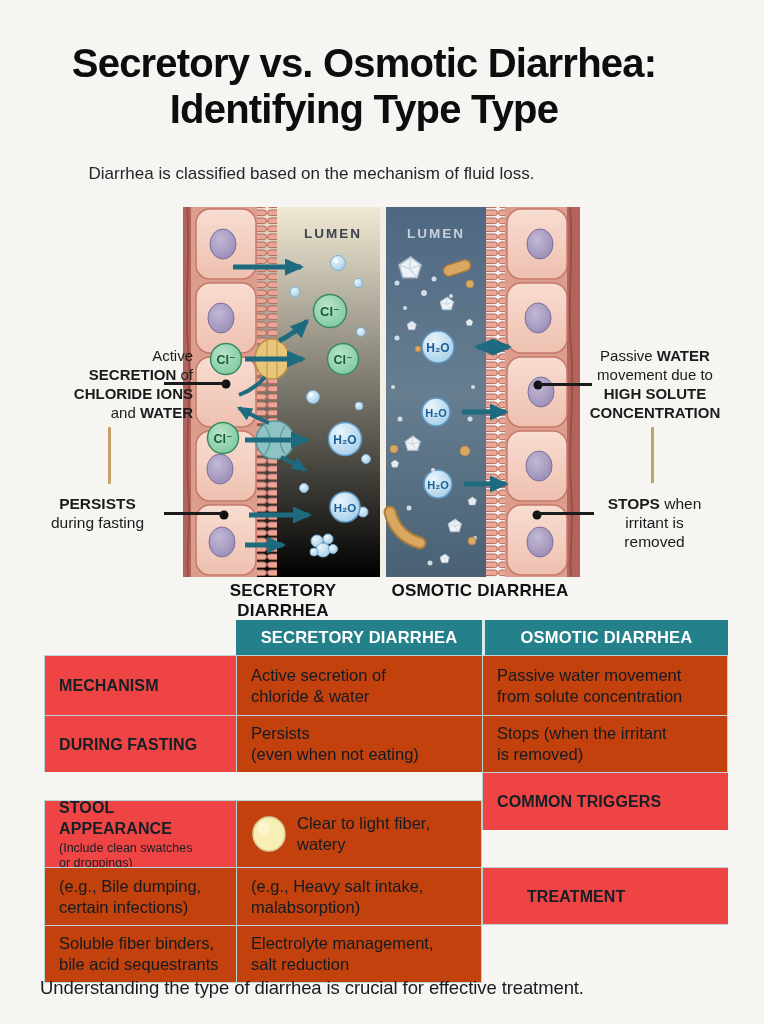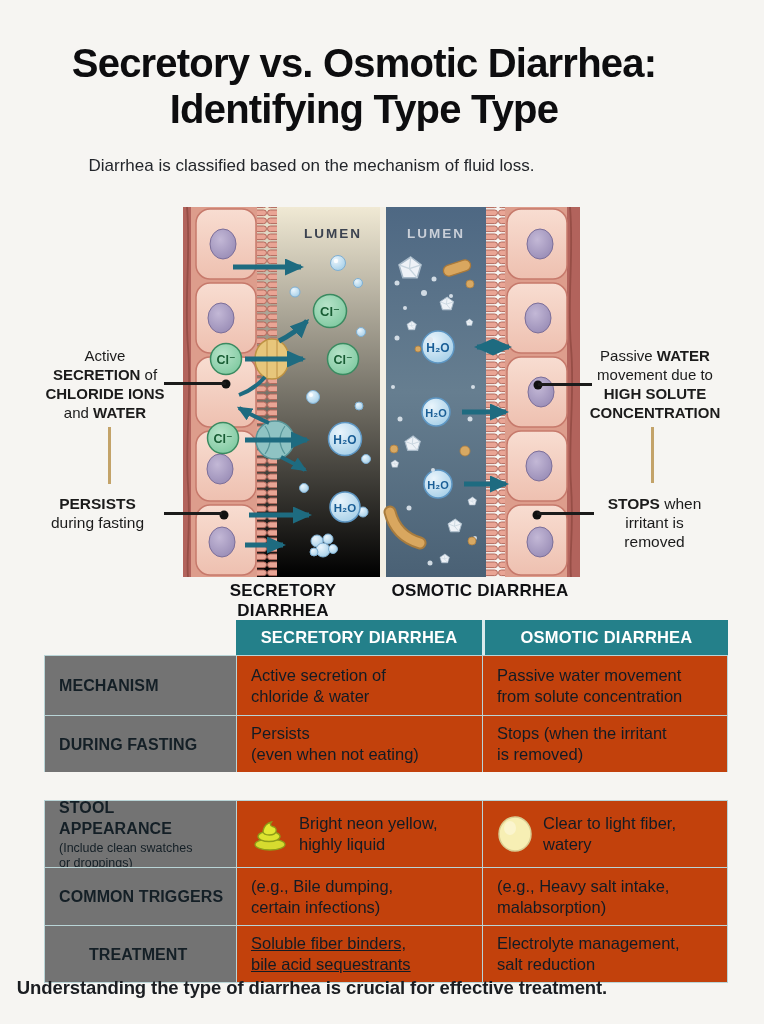--- a/index.html
+++ b/index.html
@@ -6,38 +6,38 @@
   .page{
     position:relative; width:764px; height:1024px; overflow:hidden;
     background:#f6f5f2; font-family:"Liberation Sans","DejaVu Sans",sans-serif;
     color:#15181c;
   }
   .title{
     position:absolute; top:40px; left:0; width:728px; text-align:center;
     font-size:40px; line-height:46px; font-weight:700; letter-spacing:-0.8px; color:#0d0d0f;
   }
   .subtitle{
-    position:absolute; top:156px; left:0; width:623px; text-align:center;
+    position:absolute; top:164px; left:0; width:623px; text-align:center;
     font-size:17px; color:#23262b;
   }
   .illus{ position:absolute; left:183px; top:207px; width:397px; height:370px; }
   .illus svg{ display:block; font-family:inherit; }
 
   .caption{
     position:absolute; top:581px; width:200px; text-align:center;
     font-weight:700; font-size:17px; letter-spacing:0.2px; color:#101114;
   }
   .caption.left{ left:183px; }
   .caption.right{ left:380px; }
 
   .ann{
     position:absolute; text-align:center; font-size:15px; line-height:19px; color:#1b1b1b;
   }
   .ann b{ font-weight:700; }
-  .ann-left-top{ left:25px; top:346px; width:160px; }
+  .ann-left-top{ left:33px; top:346px; width:160px;text-align:right; }
   .ann-left-bottom{ left:25px; top:494px; width:145px; font-size:15.5px;}
   .ann-right-top{ left:580px; top:346px; width:150px; }
   .ann-right-bottom{ left:597px; top:494px; width:115px; font-size:15.5px;}
 
   .connector{ position:absolute; height:2.5px; background:#1b1b1b; }
   .conn-lt{ left:164px; top:382px; width:62px; }
   .conn-lb{ left:164px; top:512px; width:58px; }
   .conn-rt{ left:538px; top:383px; width:54px; }
   .conn-rb{ left:537px; top:512px; width:57px; }
   .tanline{ position:absolute; width:2.5px; background:#c3a369; }
@@ -56,32 +56,32 @@
   }
   .th.spacer{ background:transparent; }
   .th.osm{ border-left:3px solid #d9eaec; }
   .td{
     border-left:1.5px solid #b9d4d6; border-top:1.5px solid #b9d4d6;
     background:#c2410c; display:flex; align-items:center;
     padding:4px 12px 4px 14px; box-sizing:border-box;
     line-height:21px; white-space:pre-line; color:#131b24;
   }
   .td.rowlabel{
-    background:#737373; flex-direction:column; align-items:flex-start; justify-content:center;
+    background:#ef4444; flex-direction:column; align-items:flex-start; justify-content:center;
     font-weight:700; font-size:16px; color:#141f26; letter-spacing:0.1px;
   }
   .td.lastcol{ border-right:1.5px solid #b9d4d6; }
   .rowsub{ font-weight:400; font-size:12.5px; line-height:15px; margin-top:2px; letter-spacing:0; }
   .h60{ height:60px; } .h57{ height:57px; } .h67{ height:67px;margin-top:28px; } .h58{ height:58px; }
   .iconcell{ gap:10px; }
   .iconcell .sicon{ flex:0 0 auto; display:flex; }
 
   .footer{
     position:absolute; top:977px; left:0; width:624px; text-align:center;
-    font-size:18.5px; font-weight:700; color:#1a1d21; letter-spacing:-0.1px;
+    font-size:18.5px; font-weight:400; color:#1a1d21; letter-spacing:-0.1px;
   }
 </style>
 </head>
 <body>
 
 <div class="page">
 
   <div class="title">
     <span>Secretory vs. Osmotic Diarrhea:</span><br>
     <span>Identifying Type Type</span>
@@ -356,50 +356,39 @@
     <div class="td h57">Persists
 (even when not eating)</div>
     <div class="td h57 lastcol">Stops (when the irritant
 is removed)</div>
 
     <div class="td rowlabel h67">
       <span>STOOL APPEARANCE</span>
       <span class="rowsub">(Include clean swatches
 or droppings)</span>
     </div>
-    <div class="td h67 iconcell">
-      <span class="sicon">
-        <svg width="38" height="33" viewBox="0 0 38 33">
-          <ellipse cx="19" cy="26.5" rx="15" ry="5.5" fill="#d6db2f" stroke="#8e9c19" stroke-width="1.3"></ellipse>
-          <ellipse cx="18" cy="18.5" rx="11" ry="5" fill="#dce32f" stroke="#8e9c19" stroke-width="1.3"></ellipse>
-          <path d="M12,13 q1.5,-7.5 8.5,-9 q-2.5,3.5 1,4.5 q4.5,1 3.5,5 q-1,3.5 -6.5,3.5 q-6.5,0 -6.5,-4 z" fill="#e2e832" stroke="#8e9c19" stroke-width="1.3"></path>
-        </svg>
-      </span>
-      <span>Bright neon yellow,
-highly liquid</span>
-    </div>
     <div class="td h67 lastcol iconcell">
       <span class="sicon">
         <svg width="36" height="38" viewBox="0 0 36 38">
           <ellipse cx="18" cy="19" rx="16" ry="17" fill="#f7efb4" stroke="#d9cd92" stroke-width="1.5"></ellipse>
           <ellipse cx="13" cy="13" rx="6" ry="7" fill="#fbf6d4" opacity="0.8"></ellipse>
         </svg>
       </span>
       <span>Clear to light fiber,
 watery</span>
     </div>
 
     <div class="td rowlabel h58"><span>COMMON TRIGGERS</span></div>
     <div class="td h58">(e.g., Bile dumping,
 certain infections)</div>
     <div class="td h58 lastcol">(e.g., Heavy salt intake,
 malabsorption)</div>
 
     <div class="td rowlabel h58 lastrow" style="border-bottom:1.5px solid #b9d4d6;padding-left:44px;"><span>TREATMENT</span></div>
-    <div class="td h58" style="border-bottom:1.5px solid #b9d4d6;text-decoration:underline;">Soluble fiber binders,
+    <div class="td h58" style="border-bottom:1.5px solid #b9d4d6;">Soluble fiber binders,
 bile acid sequestrants</div>
     <div class="td h58 lastcol" style="border-bottom:1.5px solid #b9d4d6;">Electrolyte management,
 salt reduction</div>
   </div>
 
   <div class="footer">Understanding the type of diarrhea is crucial for effective treatment.</div>
 
 </div>
 
 </body></html>

